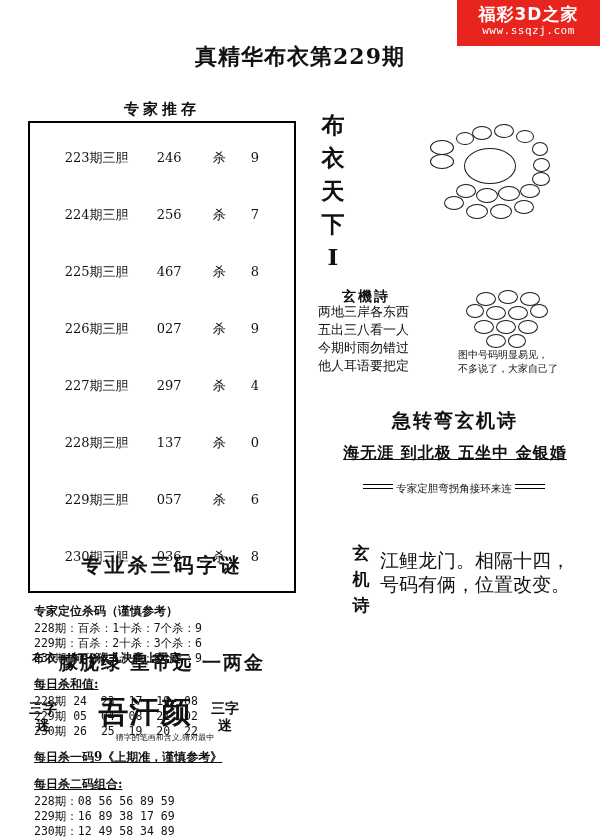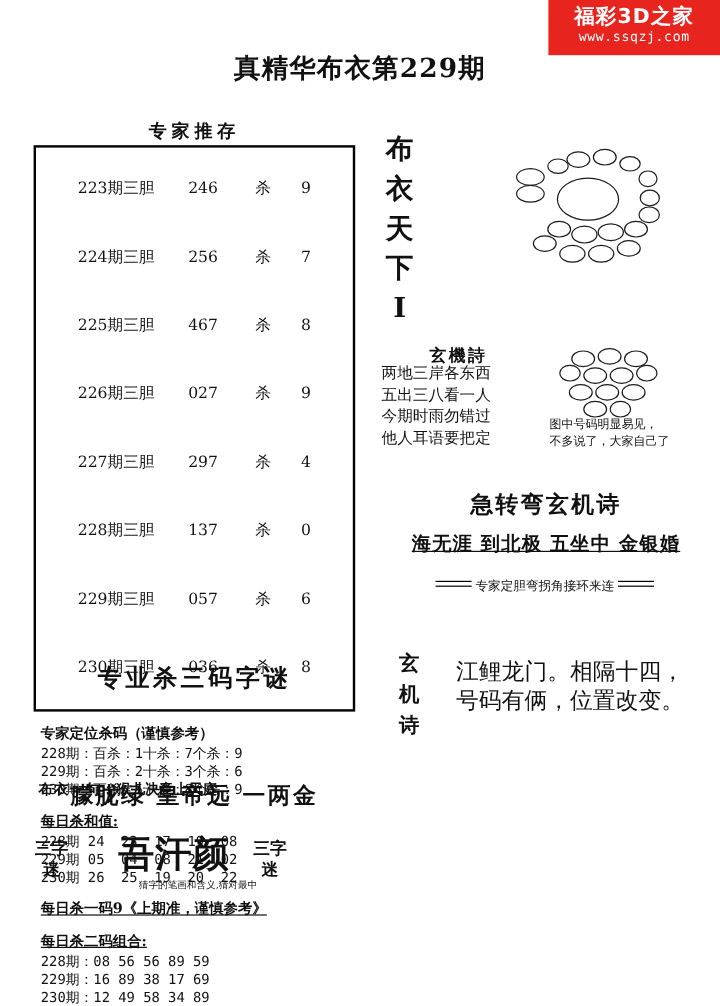--- a/index.html
+++ b/index.html
@@ -204,21 +204,21 @@
     background: #ffffff;
     border: 1.6px solid #1a1a1a;
     border-radius: 50%;
   }
   .dot.big {
     border-radius: 50%;
   }
 
   .xuanji-head {
     position: absolute;
-    left: 322px;
+    left: 306px;
     top: 288px;
     width: 120px;
     text-align: center;
     font-size: 14px;
     font-weight: bold;
     letter-spacing: 2px;
     font-family: Liberation Mono, monospace;
   }
   .xuanji-poem {
     position: absolute;
@@ -275,21 +275,21 @@
   .divider-line .dash {
     display: inline-block;
     width: 30px;
     border-top: 1px solid #000;
     border-bottom: 1px solid #000;
     height: 3px;
     vertical-align: 3px;
   }
   .xuanji-vert {
     position: absolute;
-    left: 330px;
+    left: 350px;
     top: 540px;
     width: 22px;
     font-size: 17px;
     font-weight: bold;
     line-height: 26px;
     text-align: center;
     font-family: "DejaVu Serif", serif;
   }
   .xuanji-body {
     position: absolute;

